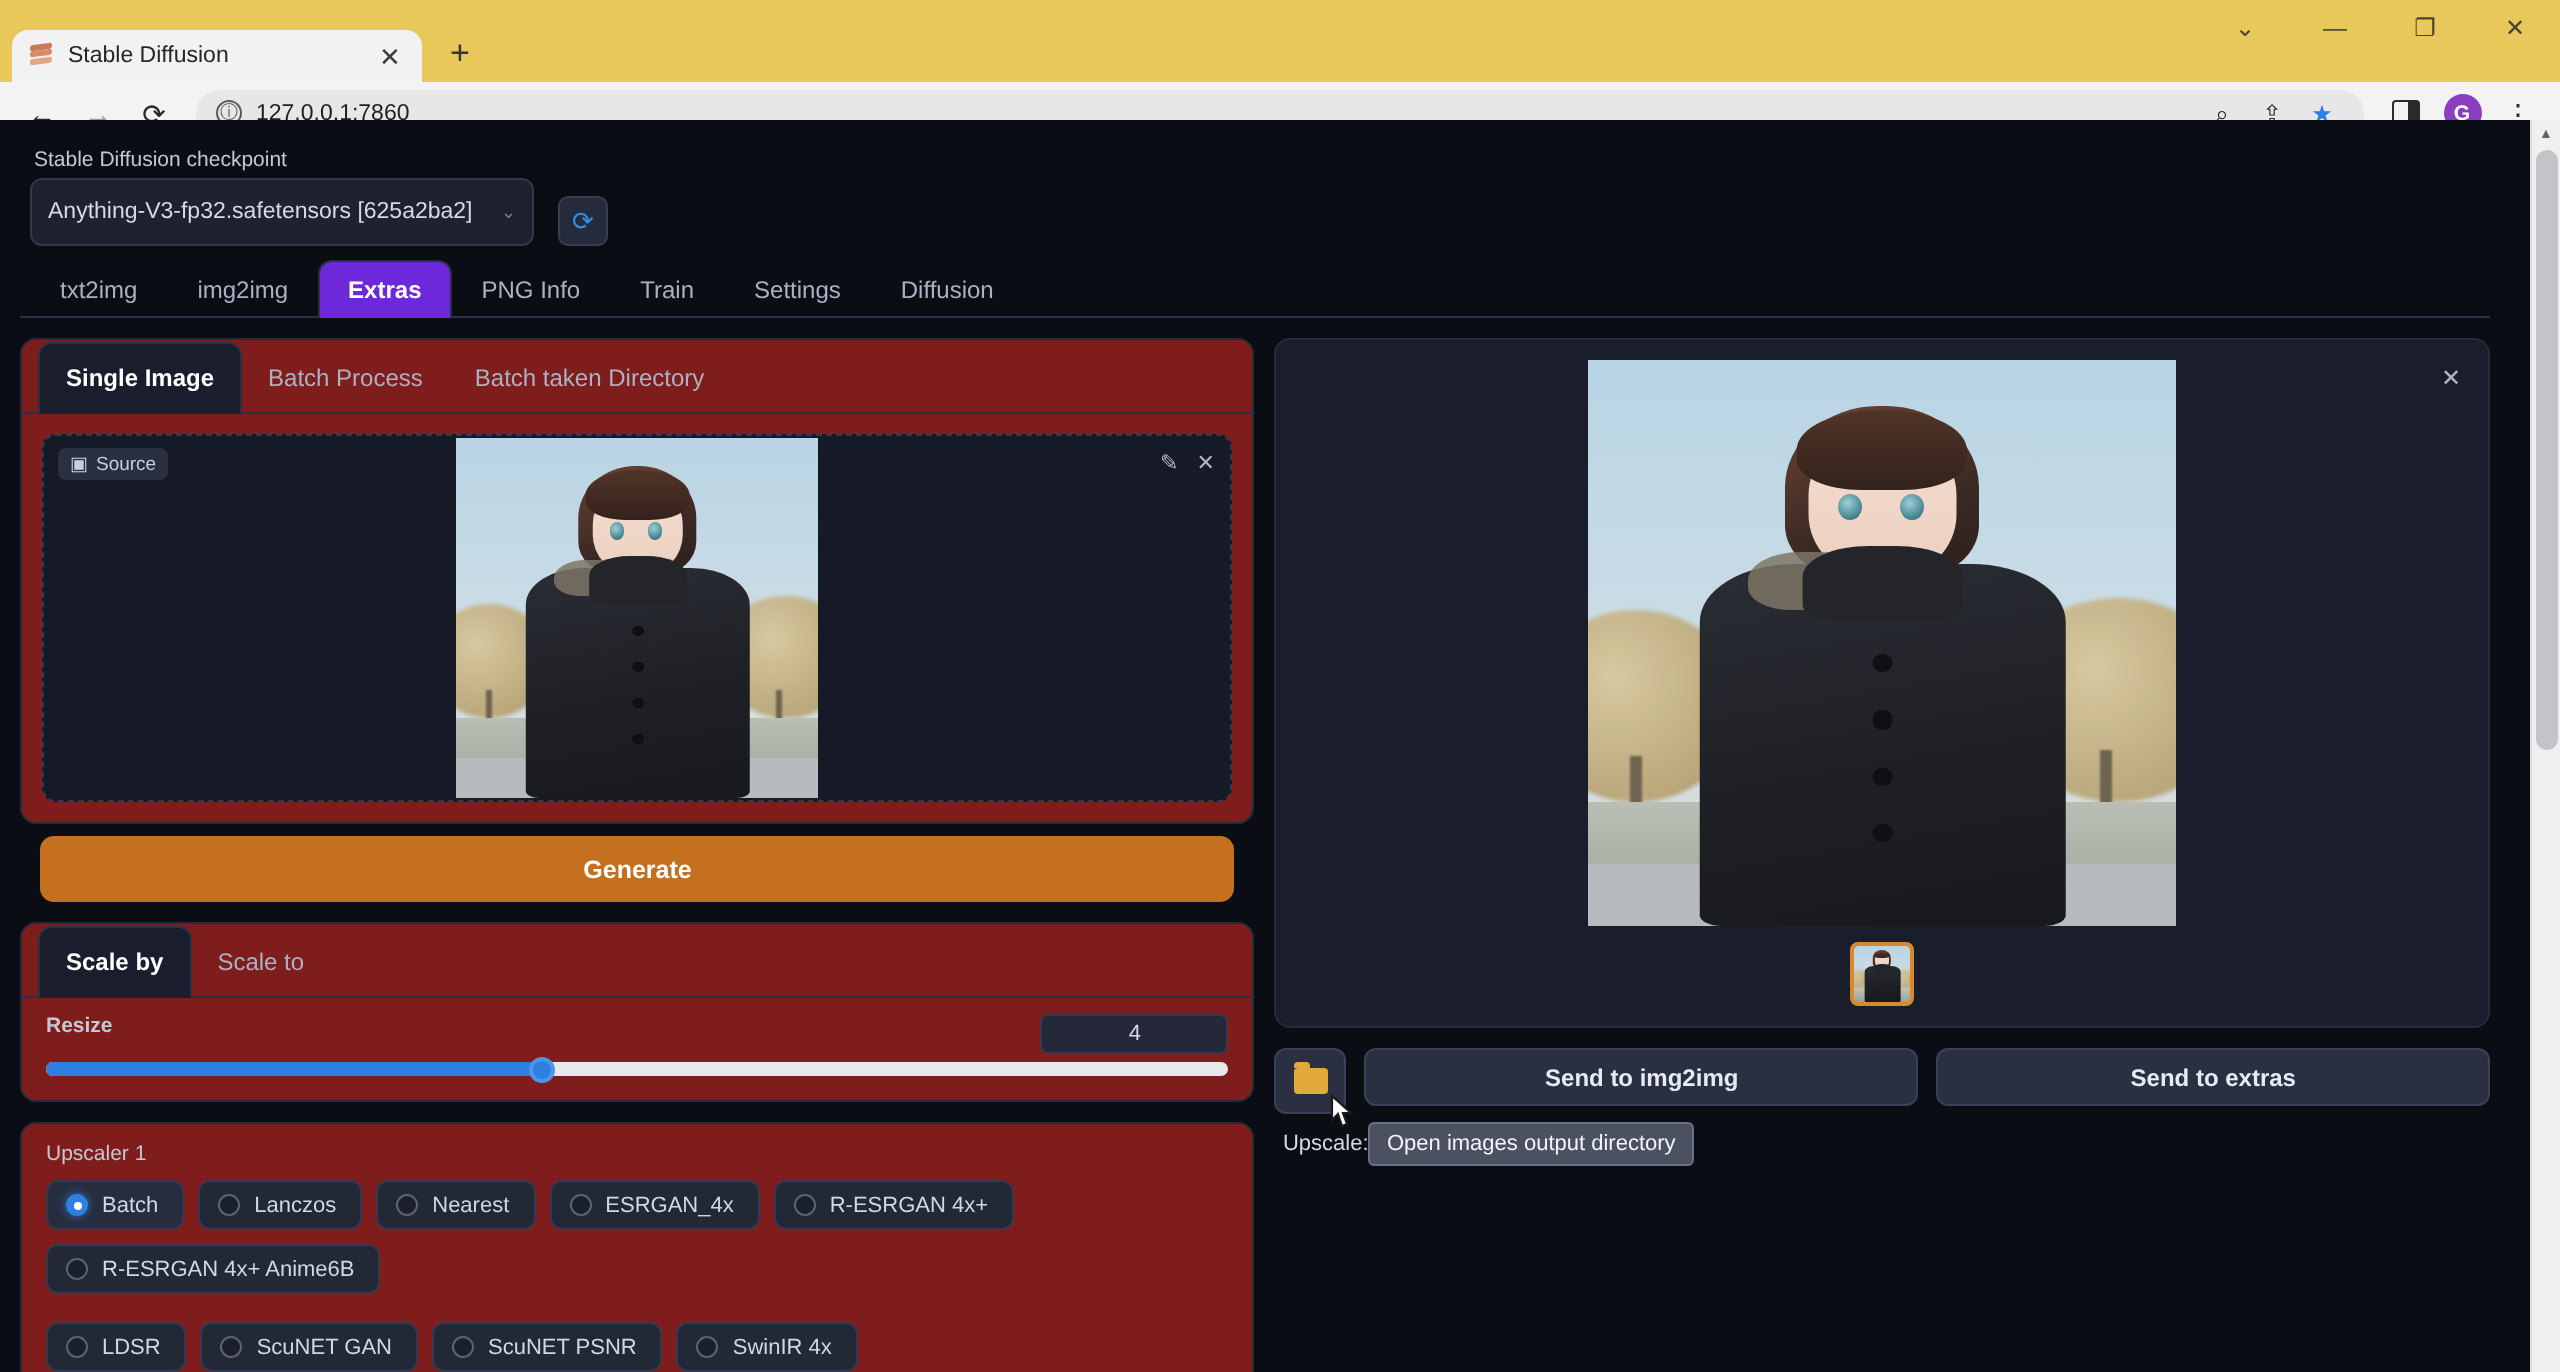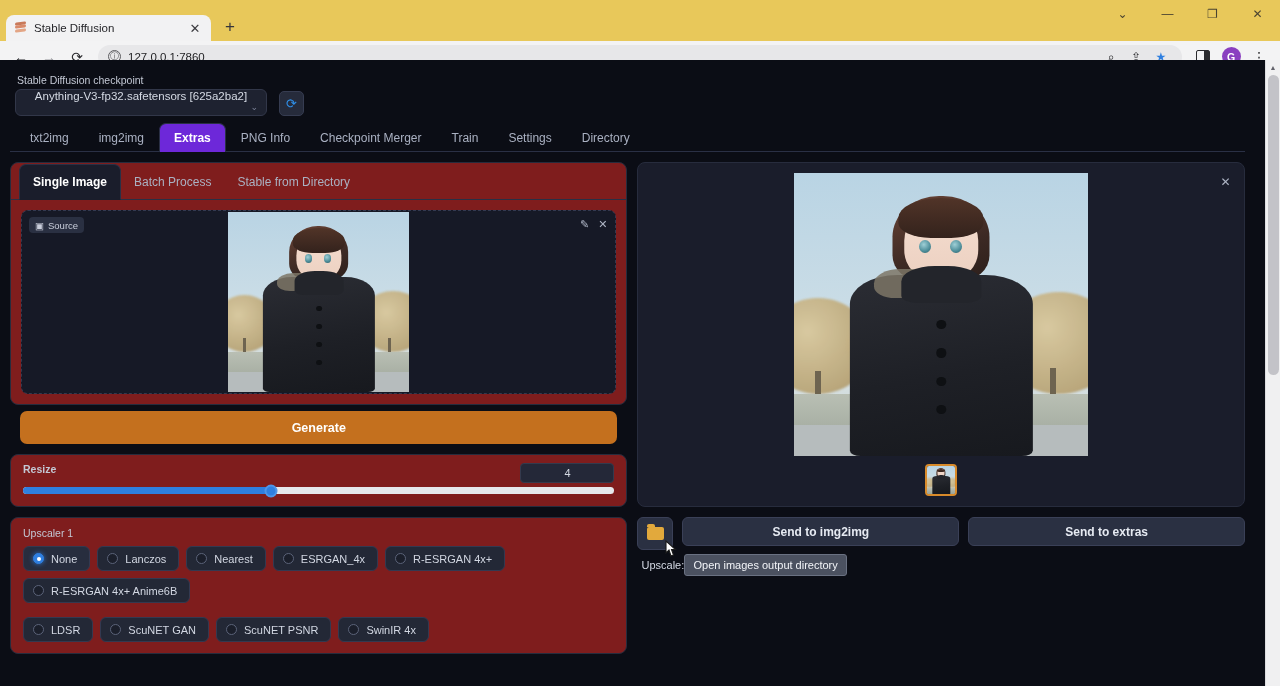--- a/index.html
+++ b/index.html
@@ -112,21 +112,21 @@
   }
   .content { padding: 10px 20px 0 10px; width: 1265px; }
 
   
   .ckpt-row { display: flex; align-items: flex-end; gap: 12px; padding: 4px 0 6px 5px; }
   .ckpt-field { width: 252px; position: relative; }
   .ckpt-label { font-size: 10.5px; color: #c3c8d4; margin-bottom: 3px; padding-left: 2px; }
   .ckpt-select {
     height: 27px; background: #1e2230; border: 1px solid #323749;
     border-radius: 6px; display: flex; align-items: center;
-    padding: 0 8px; font-size: 11.5px; color: #d5dae4; flex-direction: column;
+    padding: 16px 8px; font-size: 11.5px; color: #d5dae4;
   }
   .ckpt-caret { margin-left: auto; color: #7c8397; font-size: 9px; }
   .refresh-btn {
     width: 25px; height: 25px; background: #262b3b; border: 1px solid #363c51;
     border-radius: 5px; display: flex; align-items: center;
     justify-content: center; color: #2f8fe8; font-size: 13px;
   }
 
   
   .maintabs {
@@ -419,35 +419,34 @@
         <div class="refresh-btn">
           <span>⟳</span>
         </div>
       </div>
 
       <div class="maintabs">
         <div class="mtab">txt2img</div>
         <div class="mtab">img2img</div>
         <div class="mtab active">Extras</div>
         <div class="mtab">PNG Info</div>
-        <div class="mtab">Checkpoint Merger</div>
         <div class="mtab">Train</div>
         <div class="mtab">Settings</div>
-        <div class="mtab">Directory</div>
+        <div class="mtab">Diffusion</div>
       </div>
 
       <div class="cols">
 
         <div class="col-left">
 
           <div class="panel">
             <div class="subtabs">
               <div class="stab active">Single Image</div>
               <div class="stab">Batch Process</div>
-              <div class="stab">Stable from Directory</div>
+              <div class="stab">Batch taken Directory</div>
             </div>
 
             <div class="srcbox">
               <div class="src-tag">
                 <span>▣</span>
                 <span>Source</span>
               </div>
               <div class="src-tools">
                 <span>✎</span>
                 <span>✕</span>
@@ -475,38 +474,42 @@
                   <div class="btn" style="top:72%"></div>
                   <div class="btn" style="top:82%"></div>
                 </div>
               </div>
             </div>
           </div>
 
           <div class="generate">Generate</div>
 
           <div class="panel scalebox">
+            <div class="subtabs">
+              <div class="stab active">Scale by</div>
+              <div class="stab">Scale to</div>
+            </div>
             <div class="slider-wrap">
               <div class="slider-head">
                 <span class="slider-label">Resize</span>
                 <span class="slider-num">4</span>
               </div>
               <div class="track">
                 <div class="track-fill" id="rfill" style="width: 42%;"></div>
                 <div class="thumb" id="rthumb" style="left: 42%;"></div>
               </div>
             </div>
           </div>
 
           <div class="panel ups-group" style="margin-top:10px">
             <div class="ups-title">Upscaler 1</div>
             <div class="radio-rows" id="ups1">
                 <div class="radio sel">
                   <span class="dot"></span>
-                  <span>None</span>
+                  <span>Batch</span>
                 </div>
                 <div class="radio">
                   <span class="dot"></span>
                   <span>Lanczos</span>
                 </div>
                 <div class="radio">
                   <span class="dot"></span>
                   <span>Nearest</span>
                 </div>
                 <div class="radio">

